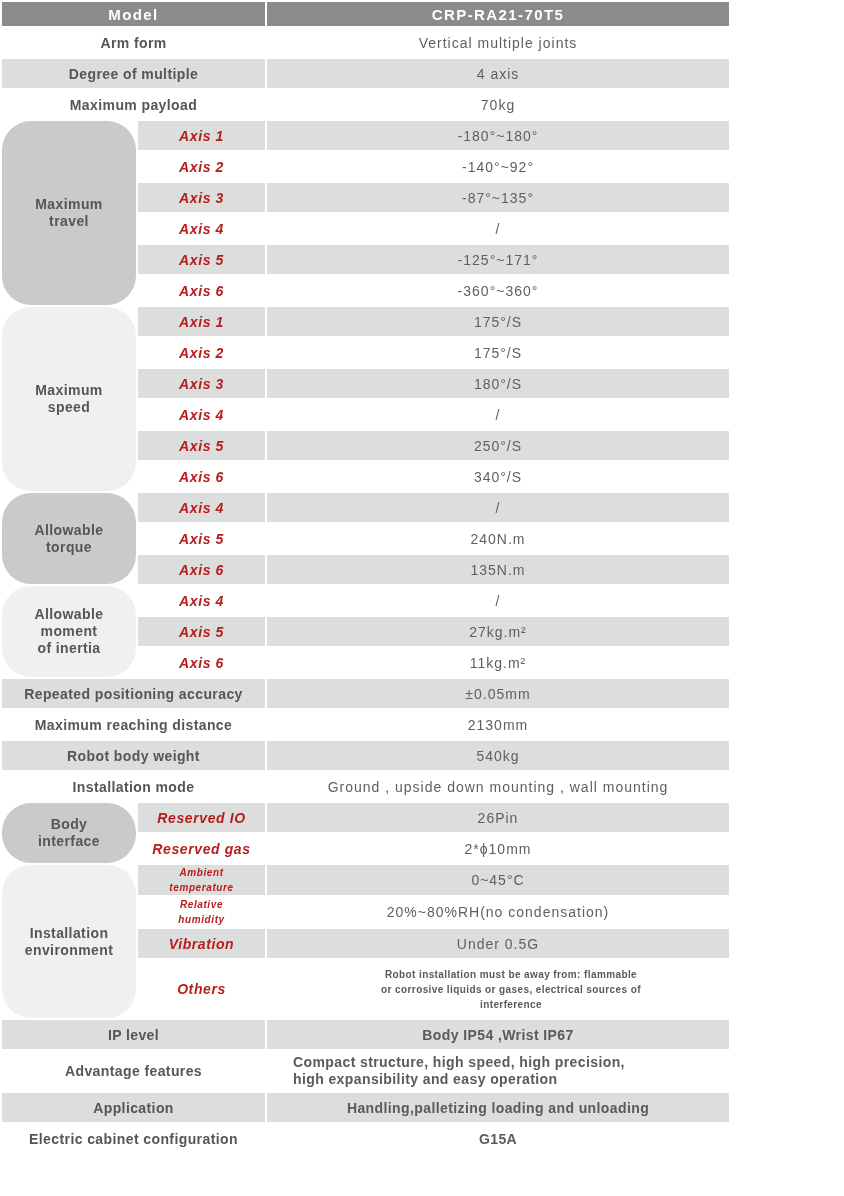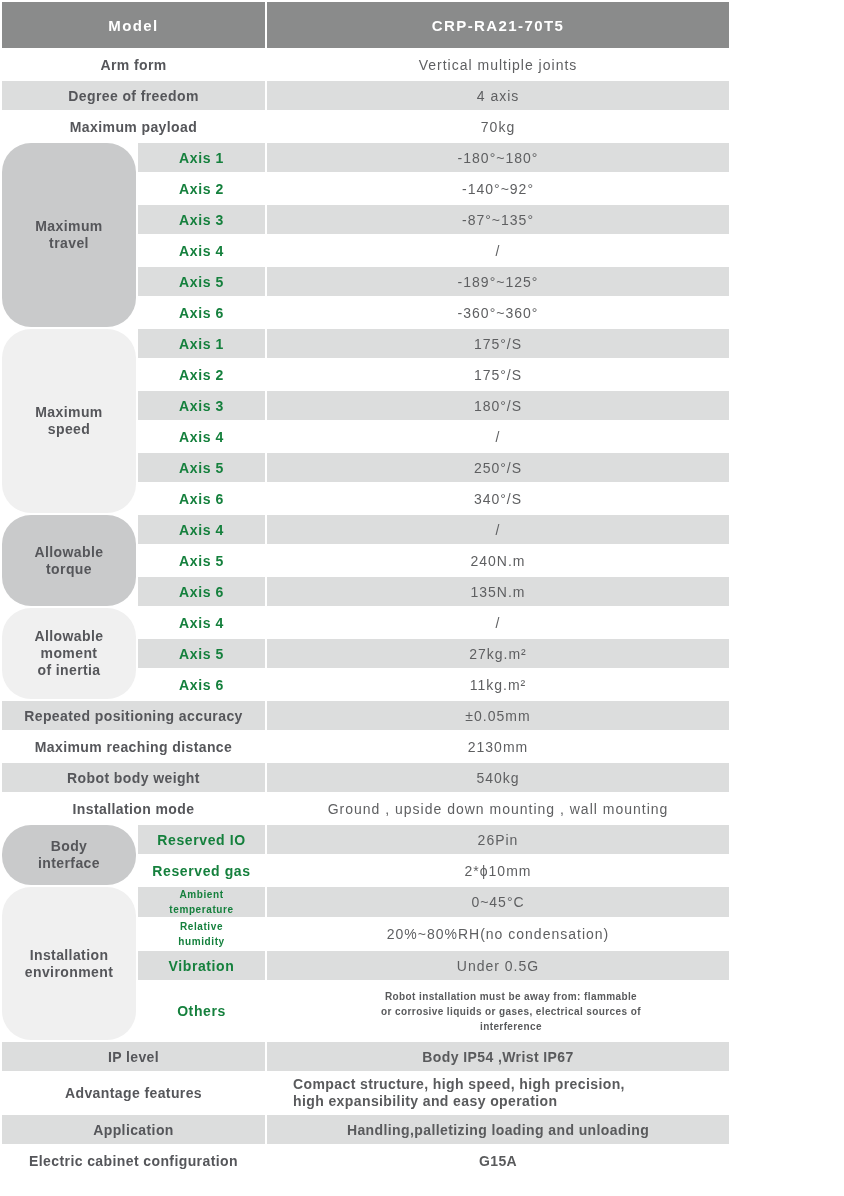--- a/index.html
+++ b/index.html
@@ -17,24 +17,24 @@
     vertical-align:middle;
     text-align:center;
     white-space:pre-line;
     overflow:hidden;
   }
   
   .g{background:#dcdddd;}
   .w{background:#ffffff;}
   .mid{background:#c9cacb;}
   .lite{background:#f0f0f0;}
-  .hdr{background:#8a8b8b;color:#ffffff;font-weight:bold;font-size:15px;letter-spacing:1.4px;height:46px;}
+  .hdr{background:#8a8b8b;color:#ffffff;font-weight:bold;font-size:15px;letter-spacing:1.4px;height:24px;}
   
   .lbl{font-weight:bold;color:#55565a;font-size:14px;letter-spacing:.4px;margin-top:36px;}
-  .axis{font-weight:bold;color:#15803d;font-size:14px;letter-spacing:.6px;}
+  .axis{font-weight:bold;color:#b91c1c;font-size:14px;letter-spacing:.6px;font-style:italic;}
   .sec{font-weight:bold;color:#55565a;font-size:14px;letter-spacing:.4px;line-height:17px;border-radius:29px;}
   .val{font-weight:normal;color:#5e5f61;font-size:14px;letter-spacing:1px;}
   .bval{font-weight:bold;color:#595a5c;font-size:14px;letter-spacing:.4px;}
   .sm{font-size:10px;line-height:15px;}
   .left{text-align:center;padding-left:26px;line-height:15px;}
   .leftb{text-align:left;padding-left:26px;line-height:17px;}
   tr.h56 td{height:58px;}
   tr.h40 td{height:40px;}
 </style>
 </head>
@@ -52,21 +52,21 @@
       <td colspan="2" class="hdr">Model</td>
       <td class="hdr">CRP-RA21-70T5</td>
     </tr>
 
     <tr>
       <td colspan="2" class="lbl w">Arm form</td>
       <td class="val w">Vertical multiple joints</td>
     </tr>
 
     <tr>
-      <td colspan="2" class="lbl g">Degree of freedom</td>
+      <td colspan="2" class="lbl g">Degree of multiple</td>
       <td class="val g">4 axis</td>
     </tr>
 
     <tr>
       <td colspan="2" class="lbl w">Maximum payload</td>
       <td class="val w">70kg</td>
     </tr>
 
     <tr>
       <td rowspan="6" class="sec mid">Maximum
@@ -81,21 +81,21 @@
     <tr>
       <td class="axis g">Axis 3</td>
       <td class="val g">-87°~135°</td>
     </tr>
     <tr>
       <td class="axis w">Axis 4</td>
       <td class="val w">/</td>
     </tr>
     <tr>
       <td class="axis g">Axis 5</td>
-      <td class="val g">-189°~125°</td>
+      <td class="val g">-125°~171°</td>
     </tr>
     <tr>
       <td class="axis w">Axis 6</td>
       <td class="val w">-360°~360°</td>
     </tr>
 
     <tr>
       <td rowspan="6" class="sec lite">Maximum
 speed</td>
       <td class="axis g">Axis 1</td>

